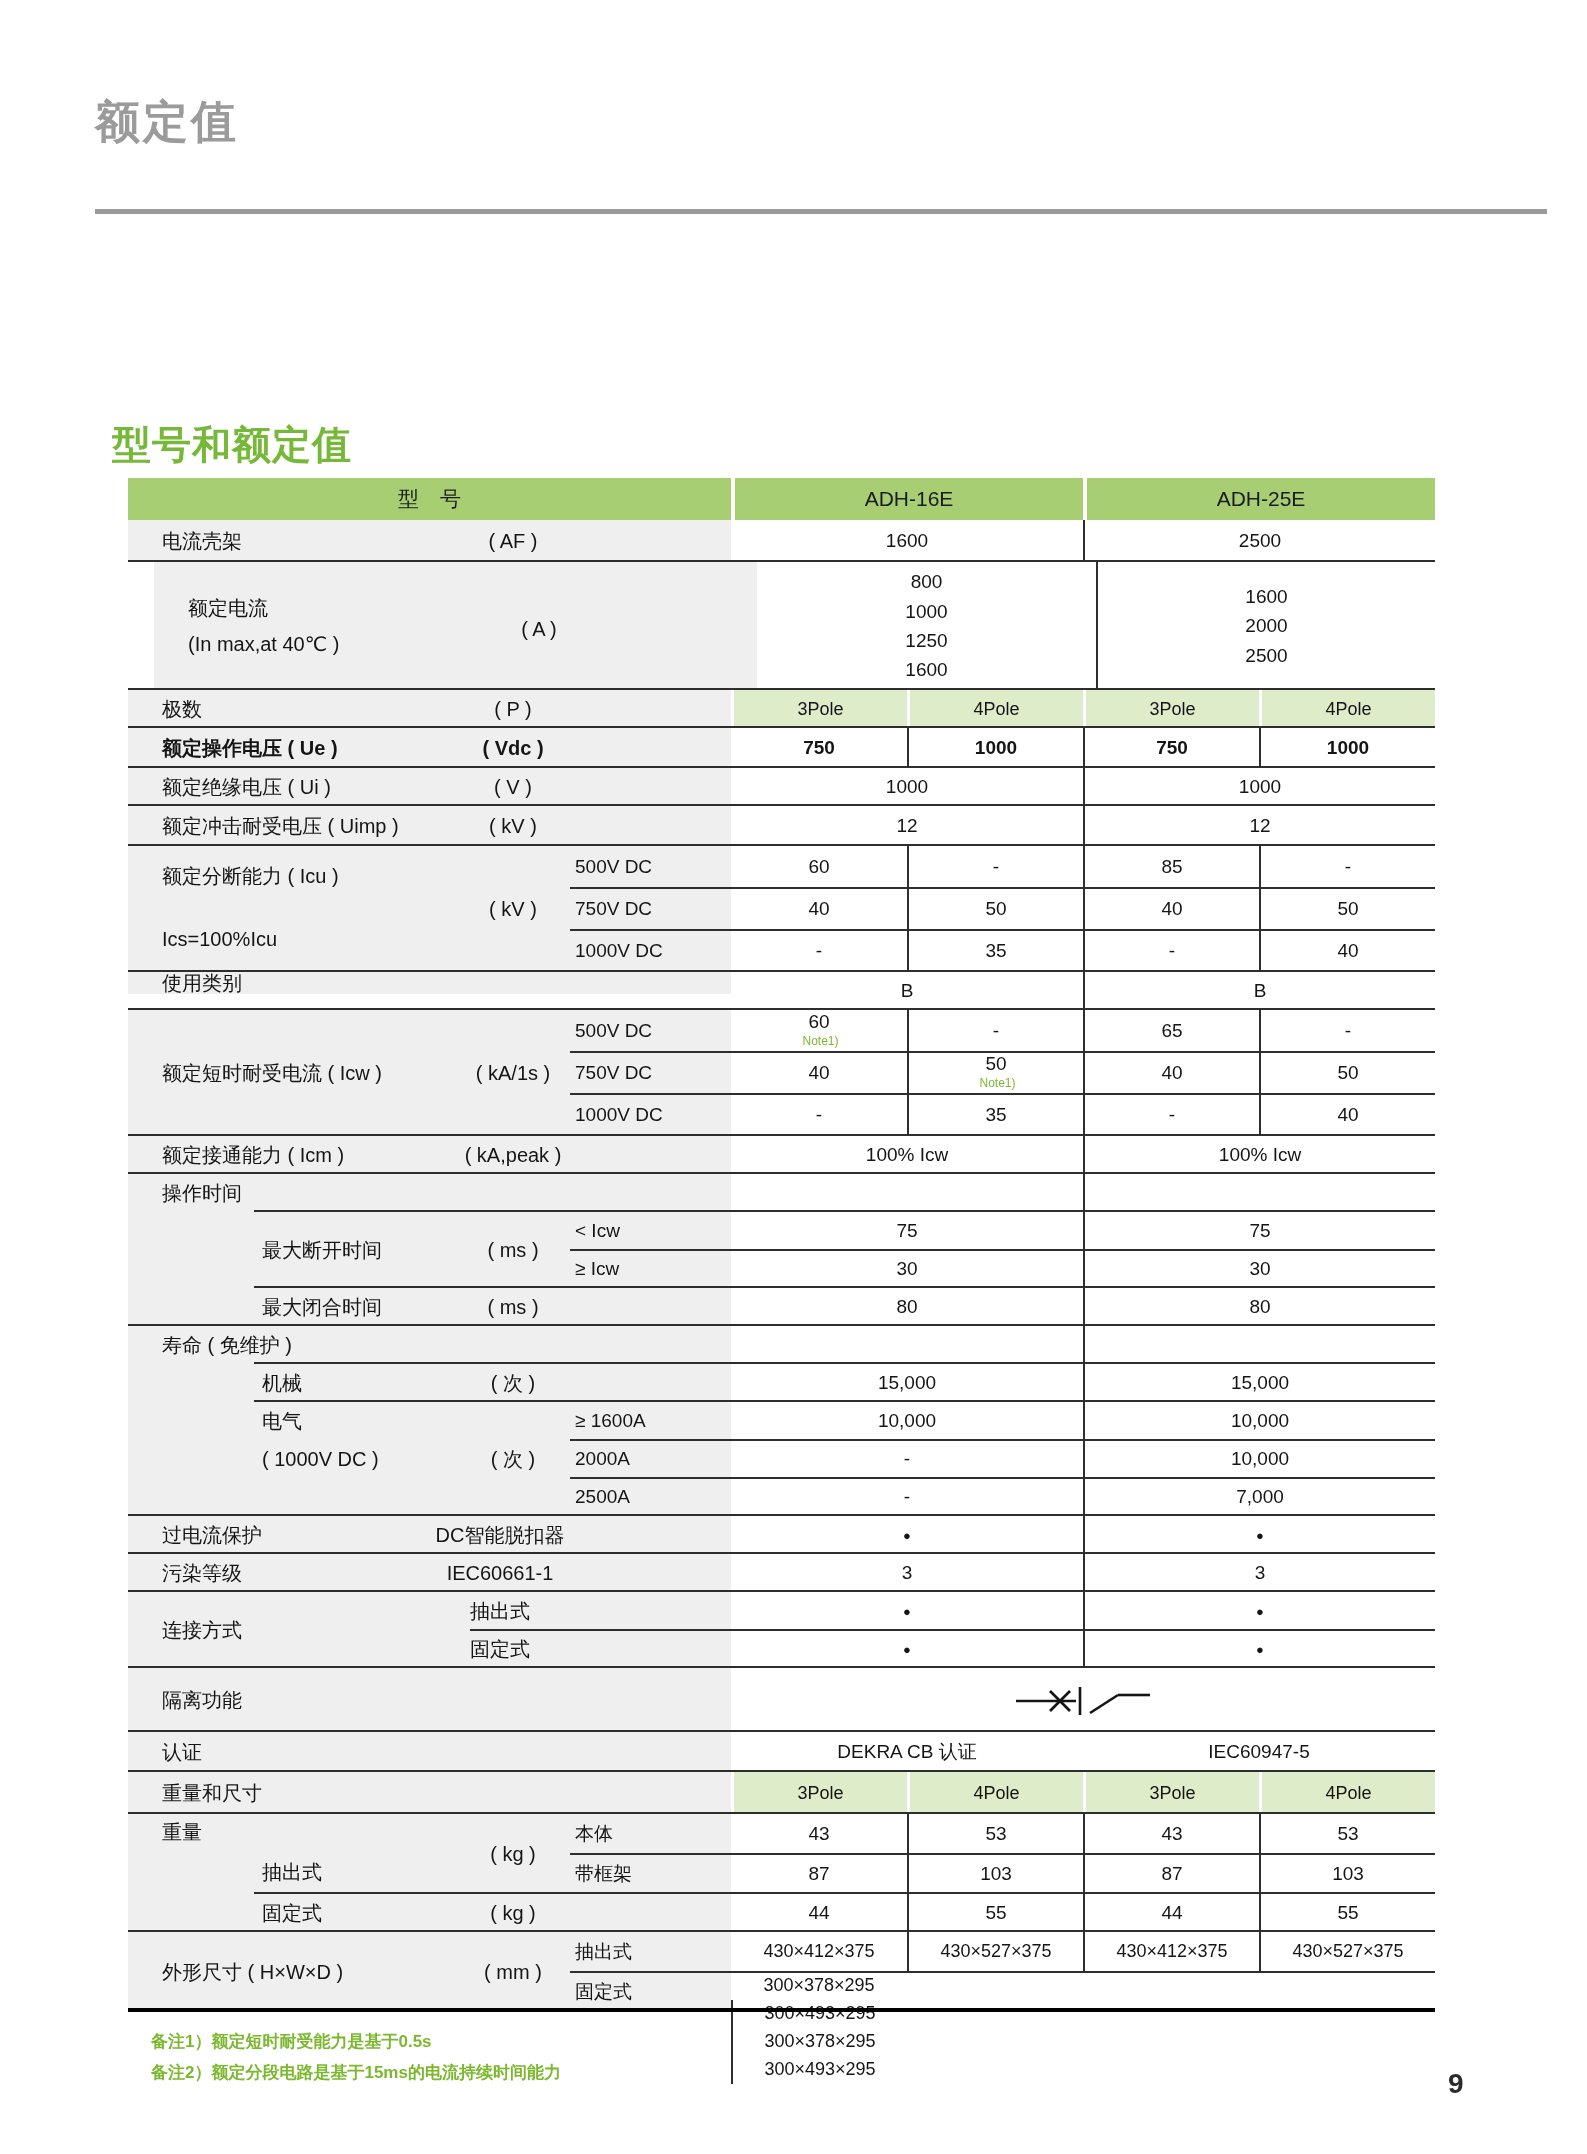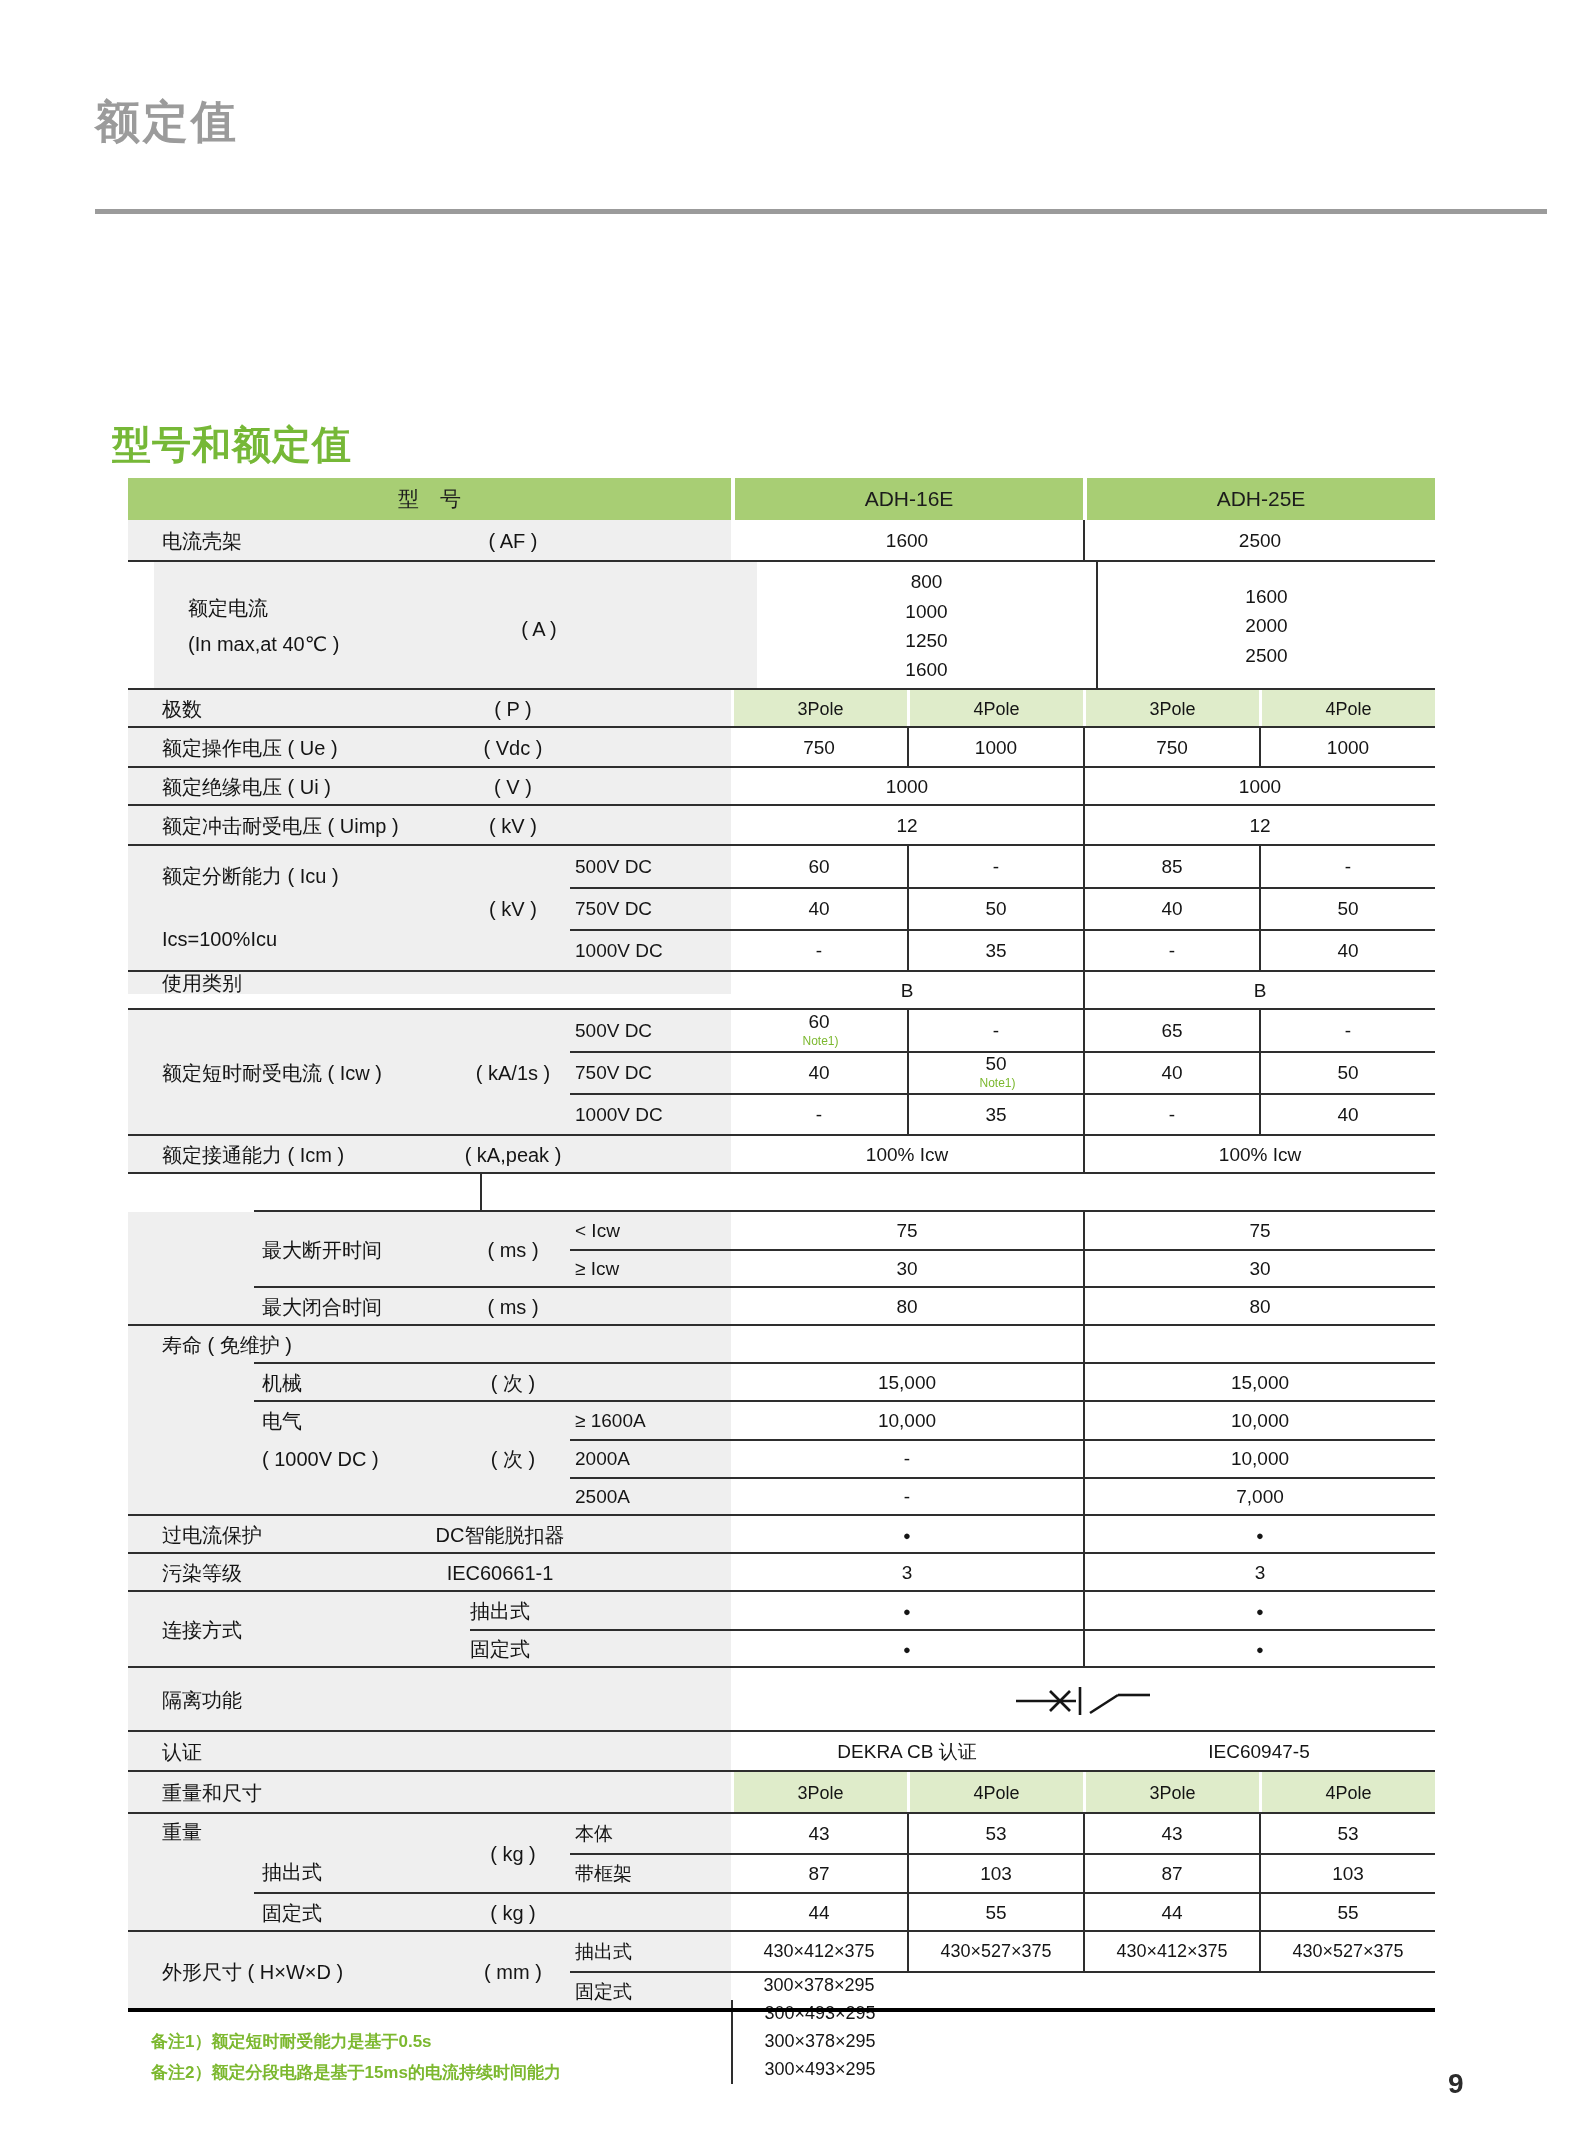--- a/index.html
+++ b/index.html
@@ -124,21 +124,21 @@
         <div class="lblcell" style="height: 38px;">
           <div class="lab" style="left: 34px; top: 50%;">极数</div>
           <div class="lab ctr" style="left: 300px; top: 50%; width: 170px;">( P )</div>
         </div>
         <div class="pole" style="width: 176px; height: 38px;">3Pole</div>
         <div class="pole" style="width: 176px; height: 38px;">4Pole</div>
         <div class="pole" style="width: 176px; height: 38px;">3Pole</div>
         <div class="pole" style="width: 176px; height: 38px;">4Pole</div>
         <div class="ln" style="left: 0px; bottom: 0px;"></div>
       </div>
-      <div class="trow" style="height: 40px;">
+      <div class="trow" style="height: 40px; font-weight: bold;">
         <div class="lblcell" style="height: 40px;">
           <div class="lab" style="left: 34px; top: 50%;">额定操作电压 ( Ue )</div>
           <div class="lab ctr" style="left: 300px; top: 50%; width: 170px;">( Vdc )</div>
         </div>
         <div class="vcell" style="width: 176px; height: 40px;">750</div>
         <div class="vcell vdiv" style="width: 176px; height: 40px;">1000</div>
         <div class="vcell vdiv" style="width: 176px; height: 40px;">750</div>
         <div class="vcell vdiv" style="width: 176px; height: 40px;">1000</div>
         <div class="ln" style="left: 0px; bottom: 0px;"></div>
       </div>
@@ -236,20 +236,23 @@
       <div class="trow" style="height: 38px; justify-content: space-between;">
         <div class="lblcell" style="height: 38px;">
           <div class="lab" style="left: 34px; top: 50%;">额定接通能力 ( Icm )</div>
           <div class="lab ctr" style="left: 300px; top: 50%; width: 170px;">( kA,peak )</div>
         </div>
         <div class="vcell" style="width: 352px; height: 38px;">100% Icw</div>
         <div class="vcell vdiv" style="width: 352px; height: 38px;">100% Icw</div>
         <div class="ln" style="left: 0px; bottom: 0px;"></div>
       </div>
       <div class="trow" style="height: 38px;">
+        <div class="lblcell" style="height: 38px;">
+          <div class="lab" style="left: 34px; top: 50%;">操作时间</div>
+        </div>
         <div class="vcell" style="width: 352px; height: 38px;"></div>
         <div class="vcell vdiv" style="width: 352px; height: 38px;"></div>
         <div class="ln" style="left: 126px; bottom: 0px;"></div>
       </div>
       <div class="trow" style="height: 76px;">
         <div class="lblcell" style="height: 76px;">
           <div class="lab" style="left: 134px; top: 50%;">最大断开时间</div>
           <div class="lab ctr" style="left: 300px; top: 50%; width: 170px;">( ms )</div>
         </div>
         <div class="valarea">

